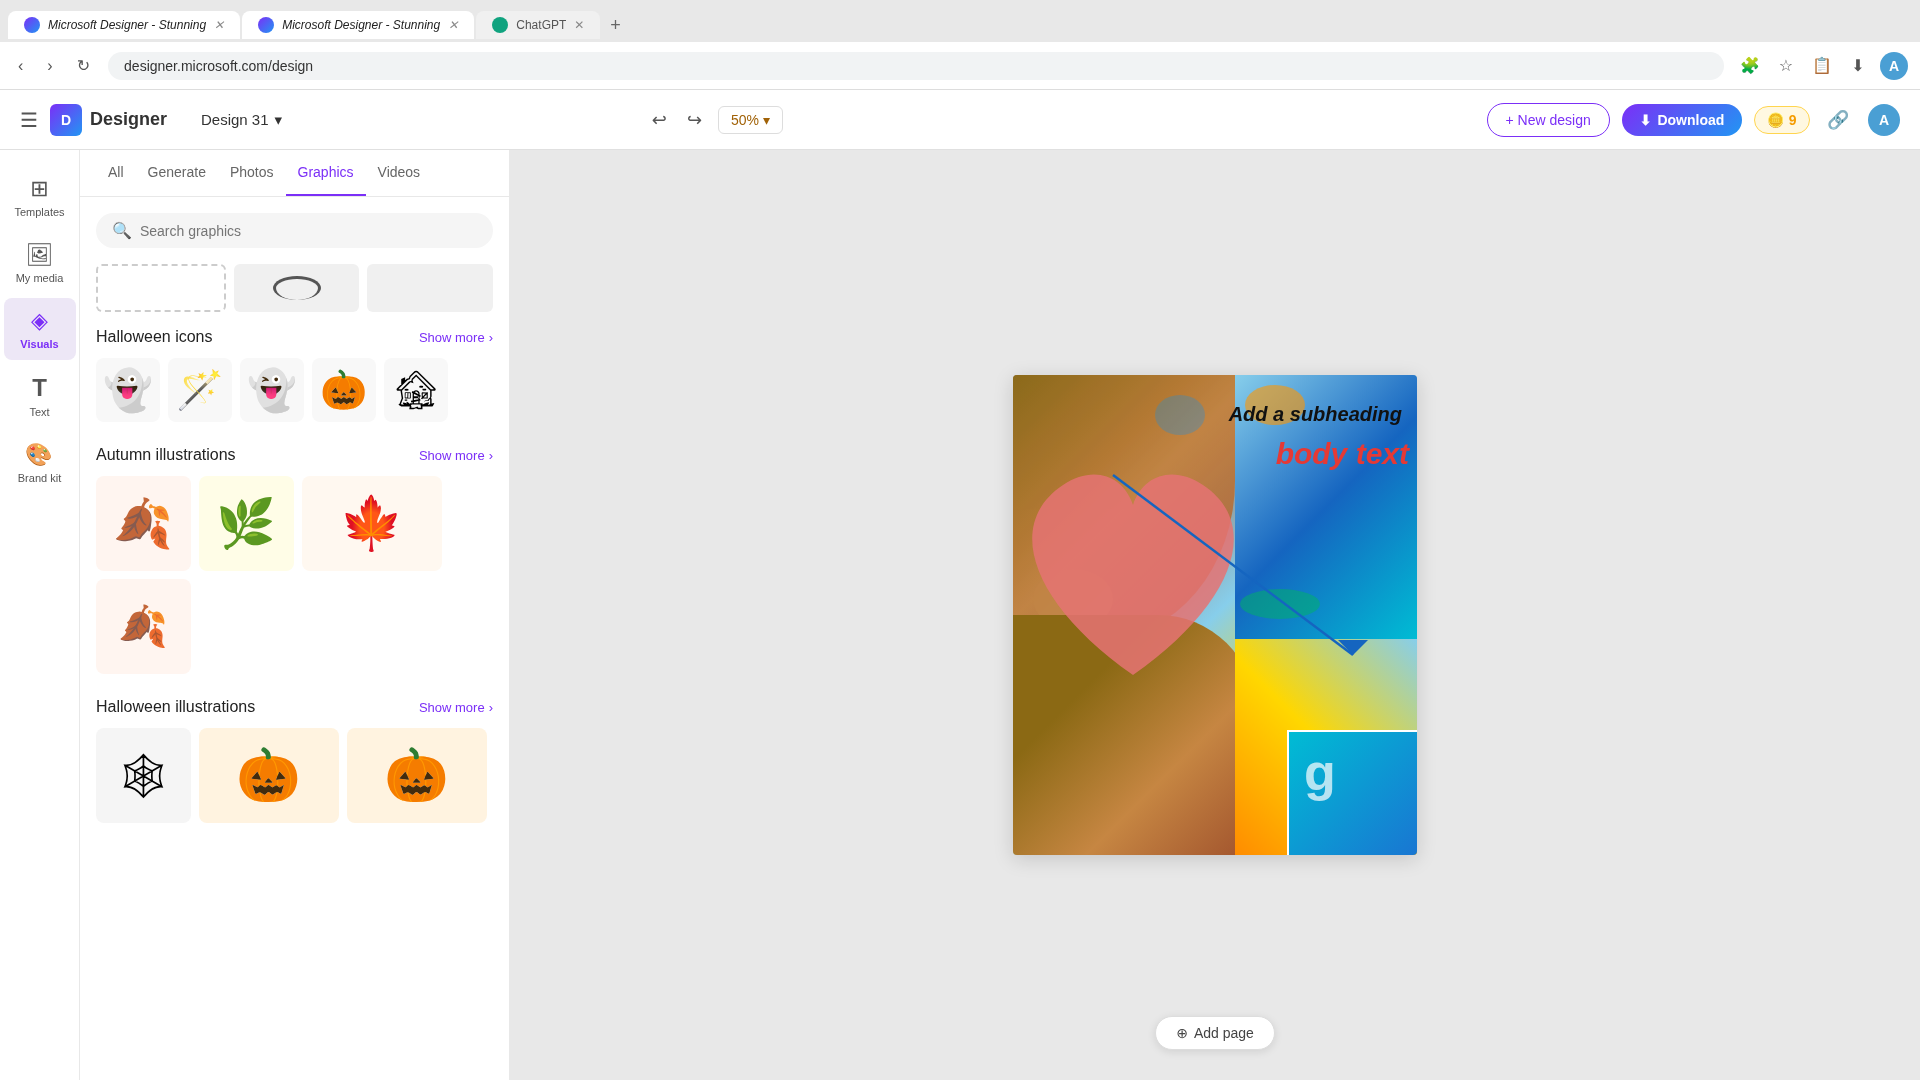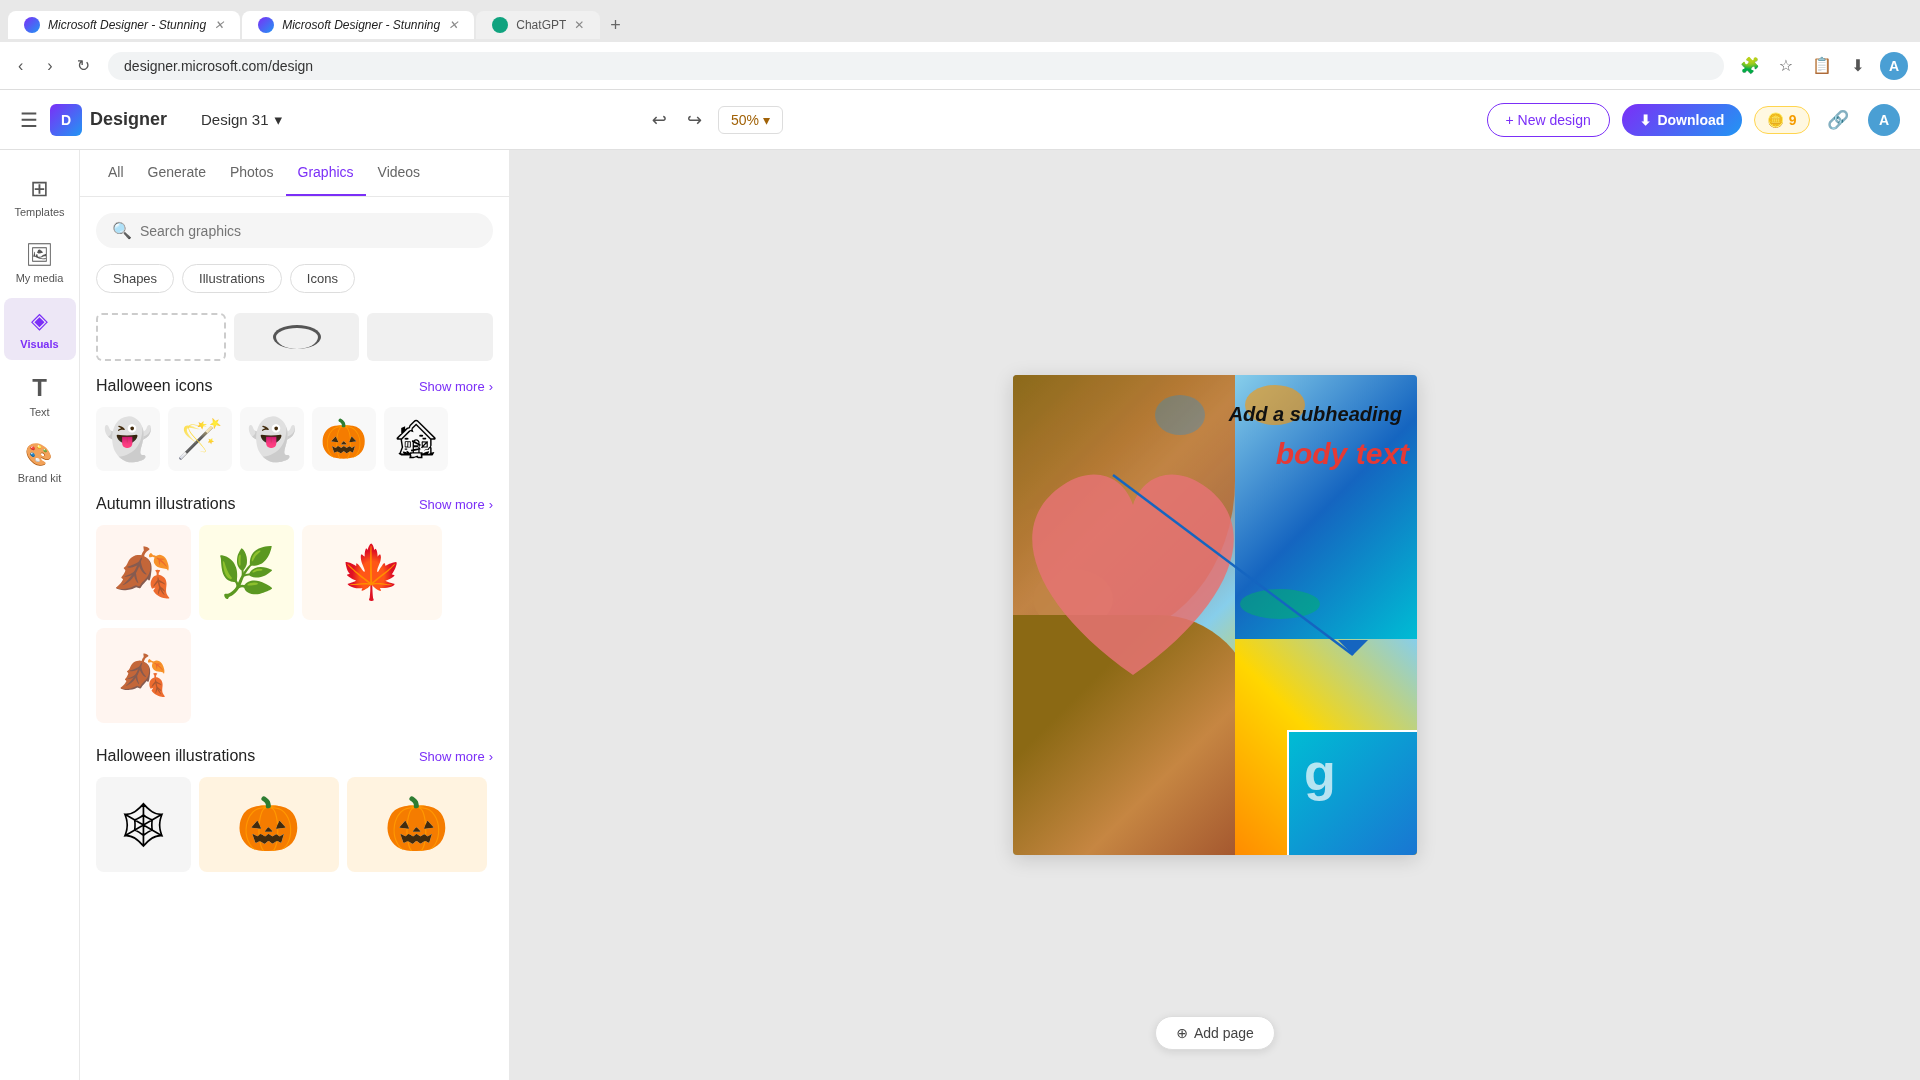--- a/index.html
+++ b/index.html
@@ -209,25 +209,20 @@
       <div class="panel-tab">Videos</div>
     </div>
 
     <div class="panel-content">
 
       <div class="search-bar">
         <span class="search-icon">🔍</span>
         <input class="search-input" type="text" placeholder="Search graphics" style="">
       </div>
 
-      <div class="filter-pills">
-        <button class="pill">Shapes</button>
-        <button class="pill">Illustrations</button>
-        <button class="pill">Icons</button>
-      </div>
 
       <div class="shape-row">
         <div class="shape-item shape-dotted" style="width:120px;height:48px;border:2px dashed #ccc;border-radius:6px;background:none;"></div>
         <div class="shape-item" style="width:80px;height:48px;background:#f0f0f0;display:flex;align-items:center;justify-content:center;">
           <div style="width:48px;height:24px;border:3px solid #555;border-radius:50%;border-bottom:none;"></div>
         </div>
         <div class="shape-item" style="width:60px;height:48px;background:#f0f0f0;"></div>
       </div>
 
       <div class="section">

